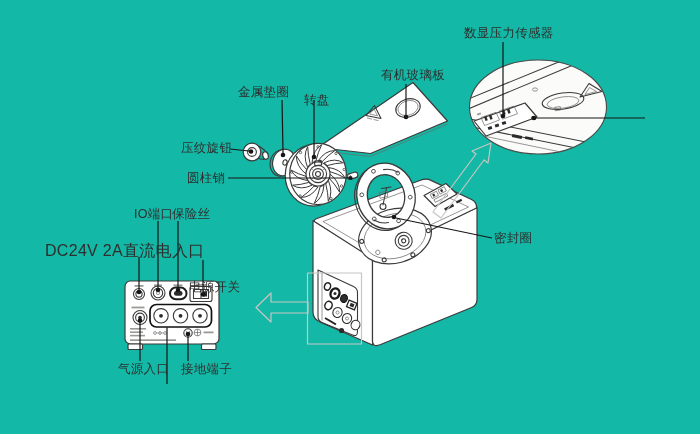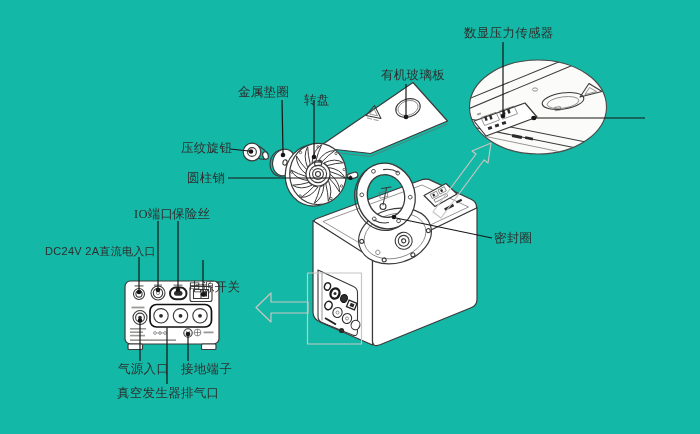--- a/index.html
+++ b/index.html
@@ -12,21 +12,21 @@
   }
   #stage svg{position:absolute;left:0;top:0;}
   .lbl{
     position:absolute;
     font-size:12.5px;
     color:#2e2e2e;
     white-space:nowrap;
     letter-spacing:0.3px;
     line-height:14px;
   }
-  .lbl.sm{font-size:11px;}
+  .lbl.sm{font-size:16px;}
   #led-label{width:54px;text-align:center;line-height:15px;}
   .ln{stroke:#3a3a3a;fill:none;stroke-width:1.1;stroke-linejoin:round;stroke-linecap:round;}
   .lnw{stroke:#3a3a3a;fill:#ffffff;stroke-width:1.2;stroke-linejoin:round;}
   .thin{stroke:#6a6a6a;stroke-width:0.7;fill:none;}
   .leader{stroke:#161616;stroke-width:1.2;fill:none;}
   .dot{fill:#161616;stroke:none;}
   .gray{stroke:#c7c6c3;fill:none;stroke-width:1.2;stroke-linejoin:round;}
   .tinybar{fill:#9a9a97;stroke:none;}
   .darkbit{fill:#2b2b2b;stroke:none;}
 </style>
@@ -346,22 +346,21 @@
     <line class="leader" x1="167" y1="327.5" x2="167" y2="384"></line>
   </g>
 </svg>
 
 <div class="lbl" style="left:464px;top:26px;">数显压力传感器</div>
 <div class="lbl" style="left:381px;top:68px;">有机玻璃板</div>
 <div class="lbl" style="left:238px;top:85px;">金属垫圈</div>
 <div class="lbl" style="left:304px;top:93px;">转盘</div>
 <div class="lbl" style="left:181px;top:141px;">压纹旋钮</div>
 <div class="lbl" style="left:187px;top:171px;">圆柱销</div>
-<div class="lbl" style="left:134px;top:207px;font-family:Liberation Serif, serif;">IO端口</div>
+<div class="lbl" style="left:134px;top:207px;">IO端口</div>
 <div class="lbl" style="left:172px;top:207px;">保险丝</div>
 <div class="lbl" style="left:494px;top:231px;">密封圈</div>
 <div class="lbl sm" style="left:45px;top:244px;">DC24V 2A直流电入口</div>
 <div class="lbl" style="left:189px;top:244px;margin-top:36px;">电源开关</div>
 <div class="lbl" style="left:92px;top:362px;margin-left:26px;">气源入口</div>
 <div class="lbl" style="left:181px;top:362px;">接地端子</div>
-<div class="lbl" style="left:117px;top:386px;">真空发生器排气口</div>
 
 </div>
 
 </body></html>

